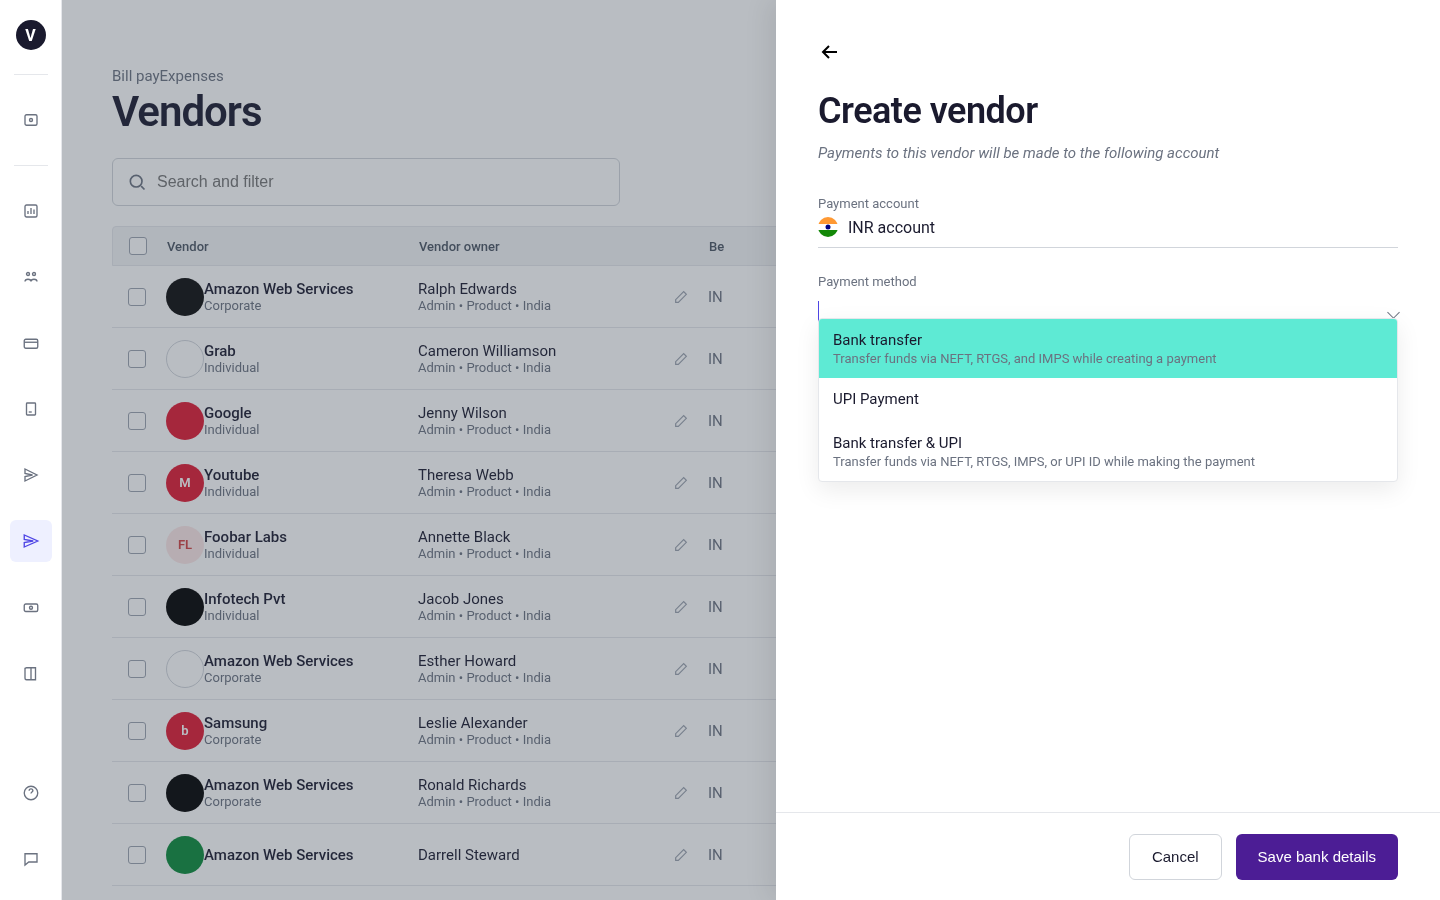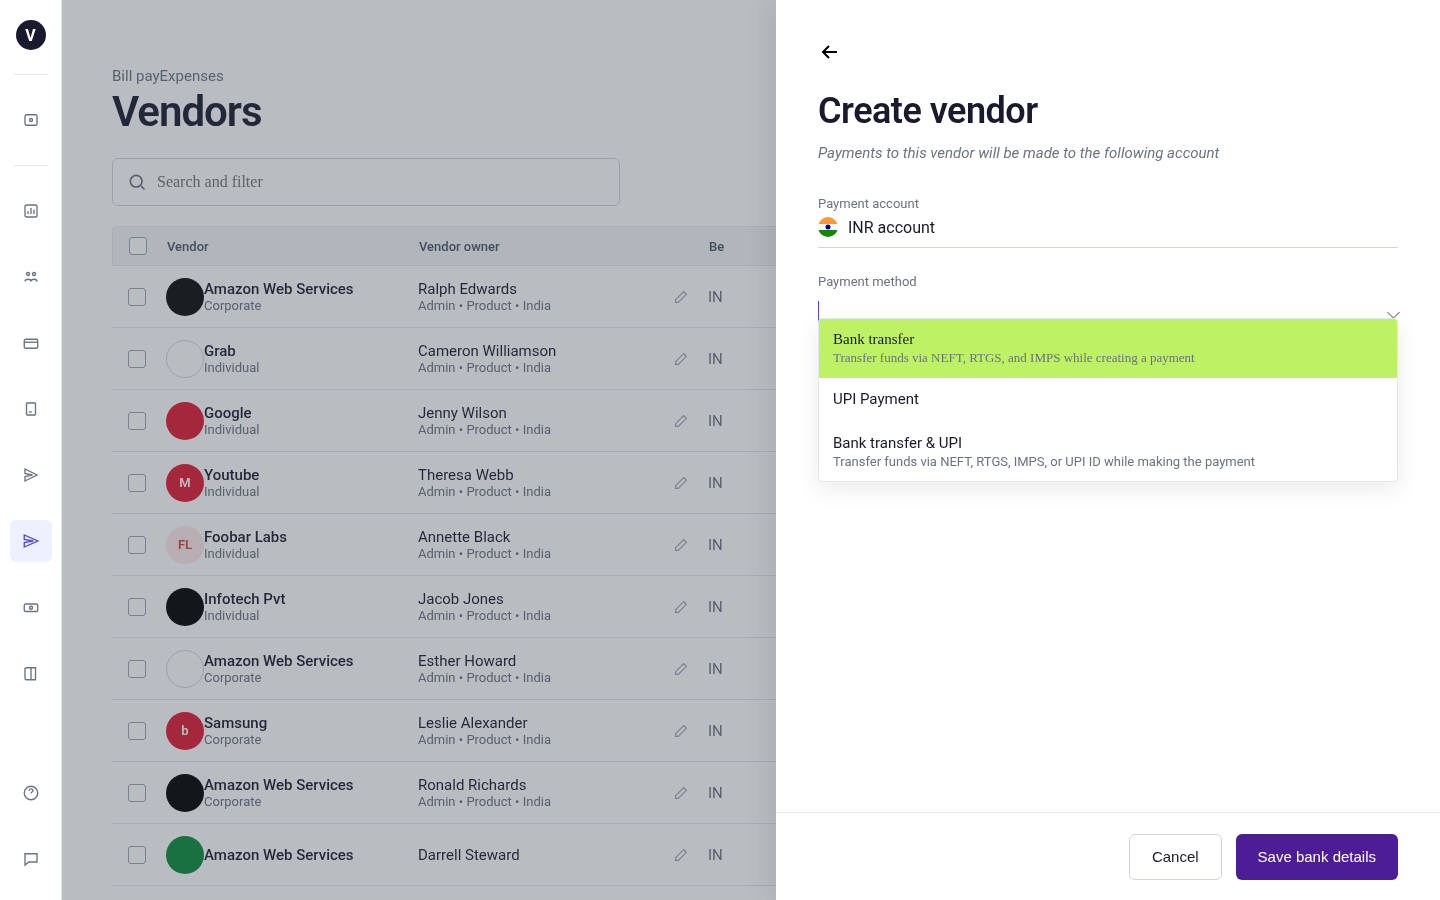--- a/index.html
+++ b/index.html
@@ -46,21 +46,21 @@
   padding: 28px 50px 0;
 }
 .breadcrumb { font-size:15px; color:#6b7280; margin-bottom:2px;margin-top:39px; }
 .page-title { font-size:42px; font-weight:600; letter-spacing:-1px; margin-bottom:22px; }
 .search-box {
   width:508px; height:48px; border:1px solid #d1d5db; border-radius:6px;
   display:flex; align-items:center; padding:0 14px; gap:10px; color:#6b7280;
   margin-bottom:20px;
 }
 .search-box svg { width:20px; height:20px; stroke:#6b7280; fill:none; stroke-width:2; }
-.search-box input { border:none; outline:none; font-size:16px; color:#a16207; flex:1; background:transparent;font-family:Liberation Serif, serif; }
+.search-box input { border:none; outline:none; font-size:16px; color:#a16207; flex:1; background:transparent; }
 
 .table { width:100%; }
 .thead-row {
   display:flex; align-items:center; height:40px;
   background:#f3f4f6; border:1px solid #e5e7eb; border-radius:4px 4px 0 0;
   padding:0 16px; margin-bottom:0;
 }
 .th-check { width:38px; }
 .th { font-size:13px; color:#4b5563; font-weight:500; }
 .th.vendor { width:252px; }
@@ -117,21 +117,21 @@
 }
 .caret { position:relative; top:3px; }
 .caret::before { content:""; display:block; width:8px; height:8px; border-right:1.5px solid #6b7280; border-bottom:1.5px solid #6b7280; transform:rotate(45deg); margin-top:-6px; }
 .cursor-bar { width:1px; height:22px; background:#4f46e5; animation: blink 1s step-end infinite; }
 @keyframes blink { 50% { opacity:0; } }
 .dropdown {
   position:absolute; top:44px; left:0; right:0; background:#fff; border:1px solid #e5e7eb;
   border-radius:4px; box-shadow:0 8px 24px rgba(0,0,0,0.08); overflow:hidden;
 }
 .option { padding:12px 14px; }
-.option.hl { background:#bef264;font-family:Liberation Serif, serif; }
+.option.hl { background:#5eead4; }
 .option-title { font-size:15px; color:#1a1a2e; margin-bottom:2px; }
 .option-desc { font-size:13px; color:#6b7280; }
 .panel-footer {
   border-top:1px solid #e5e7eb; height:88px; display:flex; align-items:center; justify-content:flex-end;
   gap:14px; padding:0 42px;
 }
 .btn {
   height:46px; padding:0 22px; border-radius:6px; font-size:15px; display:flex; align-items:center;
   border:1px solid #d1d5db; background:#fff; color:#1a1a2e;
 }

